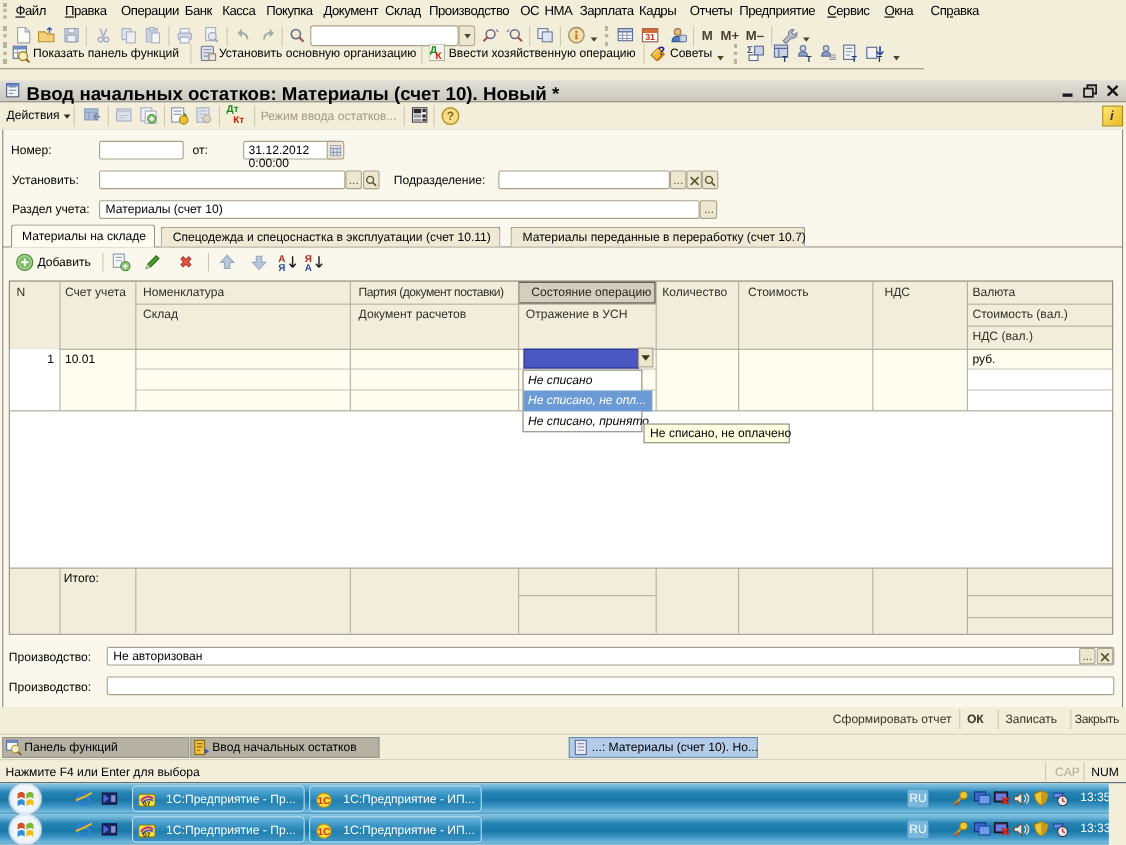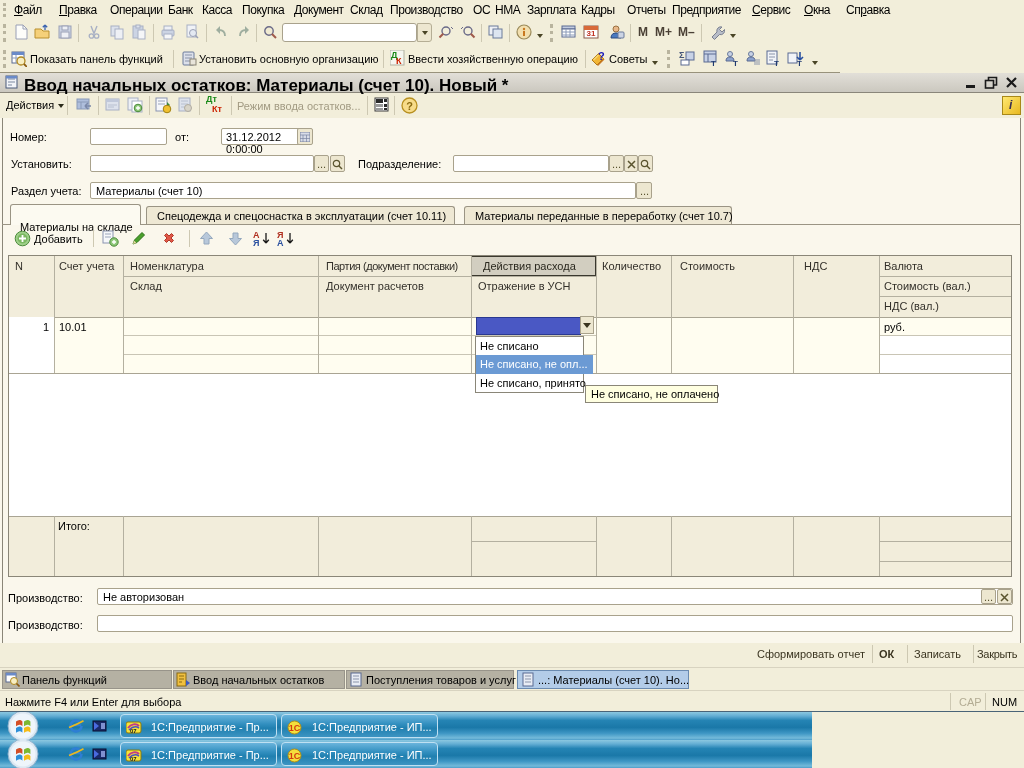--- a/index.html
+++ b/index.html
@@ -264,21 +264,21 @@
         <path d="M4 4h6M4 7h6M4 10h4" stroke="#8a94aa"></path>
         <text x="9" y="16" font-size="8" font-weight="bold" fill="#203a70" font-family="Liberation Sans">T</text>
       </g>
 <g id="i-tarr">
         <rect x="1" y="3" width="9" height="10" fill="#f2f4f8" stroke="#5a6a92"></rect>
         <path d="M13 2v8m0 0l-3-3m3 3l3-3" stroke="#2a50a0" fill="none" stroke-width="1.6"></path>
         <text x="10" y="16" font-size="8" font-weight="bold" fill="#203a70" font-family="Liberation Sans">T</text>
       </g>
 </defs>
 </svg>
-<div class="abs" id="tb2" style="left:0;top:46px;width:840px;height:27px;border-bottom:1px solid #98927c;box-sizing:border-box;">
+<div class="abs" id="tb2" style="left:0;top:36px;width:840px;height:27px;border-bottom:1px solid #98927c;box-sizing:border-box;">
   <div class="grip" style="left:3px;top:4px;height:18px;"></div>
   <svg class="abs" style="left:11px;top:5px" width="16" height="16">
       <use href="#i-tablemag"></use>
     </svg>
   <span class="abs" style="left:30px;top:7px;">Показать панель функций</span>
   <div class="vsep" style="left:173px;top:4px;height:18px;"></div>
   <svg class="abs" style="left:181px;top:4px" width="16" height="16">
       <use href="#i-org"></use>
     </svg>
   <span class="abs" style="left:199px;top:7px;">Установить основную организацию</span>
@@ -438,21 +438,21 @@
     </div>
 
   <div class="abs" style="left:2px;top:106px;width:1019px;height:1px;background:#9a9484;"></div>
   <div class="abs" style="left:146px;top:88px;width:309px;height:18px;background:#eee8d4;border:1px solid #9a9484;border-bottom:none;border-radius:3px 3px 0 0;box-sizing:border-box;">
     <span class="lbl" style="left:10px;top:3px;">Спецодежда и спецоснастка в эксплуатации (счет 10.11)</span>
     </div>
   <div class="abs" style="left:464px;top:88px;width:268px;height:18px;background:#eee8d4;border:1px solid #9a9484;border-bottom:none;border-radius:3px 3px 0 0;box-sizing:border-box;">
     <span class="lbl" style="left:10px;top:3px;">Материалы переданные в переработку (счет 10.7)</span>
     </div>
   <div class="abs" style="left:10px;top:86px;width:131px;height:21px;background:#fcfaf1;border:1px solid #9a9484;border-bottom:none;border-radius:3px 3px 0 0;box-sizing:border-box;">
-    <span class="lbl" style="left:9px;top:16px;">Материалы на складе</span>
+    <span class="lbl" style="left:9px;top:4px;">Материалы на складе</span>
     </div>
 
   <svg class="abs" style="left:14px;top:112px" width="17" height="17">
       <circle cx="8.5" cy="8.5" r="7.3" fill="#9fd08a" stroke="#4a8a3a"></circle>
       <circle cx="8.5" cy="8.5" r="5" fill="#7ab862"></circle>
       <path d="M8.5 5v7M5 8.5h7" stroke="#fff" stroke-width="1.8"></path>
     </svg>
   <span class="lbl" style="left:34px;top:115px;"><u>Д</u>обавить</span>
   <div class="vsep" style="left:93px;top:112px;height:17px;"></div>
   <svg class="abs" style="left:102px;top:112px" width="17" height="17">
@@ -492,21 +492,21 @@
 
     <div class="abs" style="left:0;top:260px;width:1002px;height:60px;background:#f2eddb;border-top:1px solid #a9a493;box-sizing:border-box;"></div>
 
     <span class="lbl hdrtxt" style="left:6px;top:4px;">N</span>
     <span class="lbl hdrtxt" style="left:50px;top:4px;">Счет учета</span>
     <span class="lbl hdrtxt" style="left:121px;top:4px;">Номенклатура</span>
     <span class="lbl hdrtxt" style="left:121px;top:24px;">Склад</span>
     <span class="lbl hdrtxt" style="left:317px;top:4px;letter-spacing:-0.45px;">Партия (документ поставки)</span>
     <span class="lbl hdrtxt" style="left:317px;top:24px;">Документ расчетов</span>
     <div class="abs" style="left:462px;top:0;width:125px;height:20px;background:#d2cec0;border:1px solid #3a382e;box-sizing:border-box;">
-      <span class="lbl" style="left:11px;top:3px;color:#2a281e;">Действия расхода</span>
+      <span class="lbl" style="left:11px;top:3px;color:#2a281e;">Состояние операцию</span>
       </div>
     <span class="lbl hdrtxt" style="left:469px;top:24px;">Отражение в УСН</span>
     <span class="lbl hdrtxt" style="left:593px;top:4px;">Количество</span>
     <span class="lbl hdrtxt" style="left:671px;top:4px;">Стоимость</span>
     <span class="lbl hdrtxt" style="left:795px;top:4px;">НДС</span>
     <span class="lbl hdrtxt" style="left:875px;top:4px;">Валюта</span>
     <span class="lbl hdrtxt" style="left:875px;top:24px;">Стоимость (вал.)</span>
     <span class="lbl hdrtxt" style="left:875px;top:44px;">НДС (вал.)</span>
 
     <div class="abs" style="left:114px;top:20px;width:473px;height:1px;background:#b4b0a0;"></div>
@@ -548,21 +548,21 @@
     <div class="abs" style="left:662px;top:260px;width:1px;height:60px;background:#b4b0a0;"></div>
     <div class="abs" style="left:784px;top:260px;width:1px;height:60px;background:#b4b0a0;"></div>
     <div class="abs" style="left:870px;top:260px;width:1px;height:60px;background:#b4b0a0;"></div>
   </div>
 
   <div class="abs" style="left:476px;top:199px;width:103px;height:16px;background:#4a58c4;border:1px solid #2a3890;"></div>
   <div class="abs" style="left:580px;top:198px;width:14px;height:18px;background:#ede7d0;border:1px solid #a9a28c;box-sizing:border-box;">
     <div style="width:0;height:0;border:4px solid transparent;border-top:5px solid #3a3520;margin:6px auto 0;"></div>
     </div>
 
-  <div class="abs" style="left:475px;top:218px;width:109px;height:57px;background:#fff;border:1px solid #8a8678;box-sizing:border-box;">
+  <div class="abs" style="left:475px;top:218px;width:109px;height:57px;background:#fff;border:1px solid #8a8678;box-sizing:border-box;font-style:italic;">
     <span class="lbl" style="left:4px;top:3px;">Не списано</span>
     <div class="abs" style="left:0;top:18px;width:117px;height:19px;background:#6b9ad4;">
       <span class="lbl" style="left:4px;top:3px;color:#fff;">Не списано, не опл...</span>
       </div>
     <span class="lbl" style="left:4px;top:40px;">Не списано, принято</span>
   </div>
 
   <div class="abs" style="left:585px;top:267px;width:133px;height:18px;background:#ffffe1;border:1px solid #8a8678;box-sizing:border-box;">
     <span class="lbl" style="left:5px;top:2px;">Не списано, не оплачено</span>
     </div>
@@ -601,27 +601,20 @@
     <span class="lbl" style="left:19px;top:3px;">Ввод начальных остатков</span>
     </div>
   <div class="abs" style="left:2px;top:2px;width:170px;height:19px;background:#b5b1a3;border:1px solid #98948a;box-sizing:border-box;">
     <svg class="abs" style="left:2px;top:1px" width="15" height="15">
         <rect x="1" y="1" width="10" height="9" fill="#fff" stroke="#5a6a92"></rect>
         <rect x="1" y="1" width="10" height="2.5" fill="#6a8ac8"></rect>
         <circle cx="9" cy="9" r="3.5" fill="#f7eec2" stroke="#b08820"></circle>
         <path d="M11.5 11.5l3 3" stroke="#8a5a10" stroke-width="1.6"></path>
       </svg>
     <span class="lbl" style="left:19px;top:3px;">Панель функций</span>
-    </div>
-  <div class="abs" style="left:346px;top:2px;width:168px;height:19px;background:#b5b1a3;border:1px solid #98948a;box-sizing:border-box;">
-    <svg class="abs" style="left:2px;top:1px" width="15" height="15">
-        <rect x="2" y="1" width="10" height="13" fill="#e8ecf4" stroke="#5a6a92"></rect>
-        <path d="M4 4h6M4 7h6M4 10h6" stroke="#8a94aa"></path>
-      </svg>
-    <span class="lbl" style="left:19px;top:3px;">Поступления товаров и услуг</span>
     </div>
   <div class="abs" style="left:517px;top:2px;width:172px;height:19px;background:#b3cce8;border:1px solid #6a8ab0;box-sizing:border-box;">
     <svg class="abs" style="left:3px;top:1px" width="15" height="15">
         <rect x="2" y="1" width="10" height="13" fill="#e8ecf4" stroke="#5a6a92"></rect>
         <path d="M4 4h6M4 7h6M4 10h6" stroke="#8a94aa"></path>
       </svg>
     <span class="lbl" style="left:20px;top:3px;">...: Материалы (счет 10). Но...</span>
     </div>
 </div>
 
@@ -686,21 +679,21 @@
         <path d="M7.5 1l6 2.5c0 5-2 8.5-6 10.5z" fill="#c89818"></path>
       </g>
 <g id="trclk">
         <path d="M2 3h9l-2 2 2 2H2z" fill="#6a8ae8" stroke="#2a4a9a"></path>
         <circle cx="10" cy="10" r="4.5" fill="#e8e8ec" stroke="#3a3a4a"></circle>
         <path d="M10 7.5V10l2 1" stroke="#c03020" fill="none" stroke-width="1.2"></path>
       </g>
 </defs>
   </svg>
 <div class="abs" style="left:0;top:711px;width:1024px;height:1px;background:#4a6478;"></div>
-<div class="abs" id="taskbar" style="left:0;top:712px;width:812px;height:56px;overflow:hidden;">
+<div class="abs" id="taskbar" style="left:0;top:712px;width:1008px;height:56px;overflow:hidden;">
   <div class="abs tbrow" style="left:0;top:0;width:1024px;height:28px;">
     <svg class="abs" style="left:7px;top:0px" width="32" height="28">
         <use href="#winorb"></use>
       </svg>
     <svg class="abs" style="left:68px;top:6px" width="16" height="16">
         <use href="#ie"></use>
       </svg>
     <svg class="abs" style="left:92px;top:7px" width="16" height="14">
         <use href="#qdesk"></use>
       </svg>

